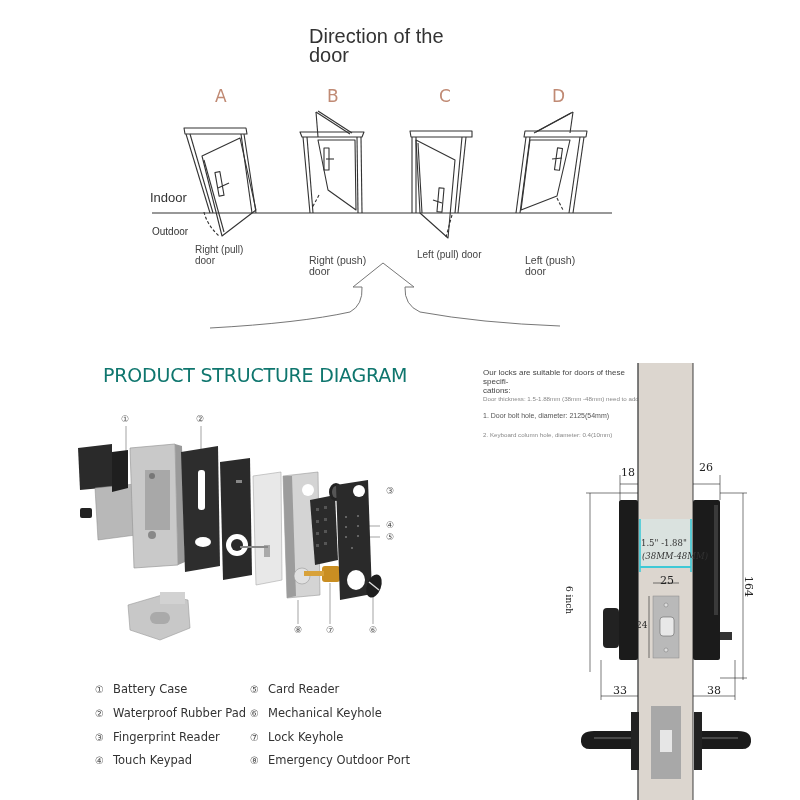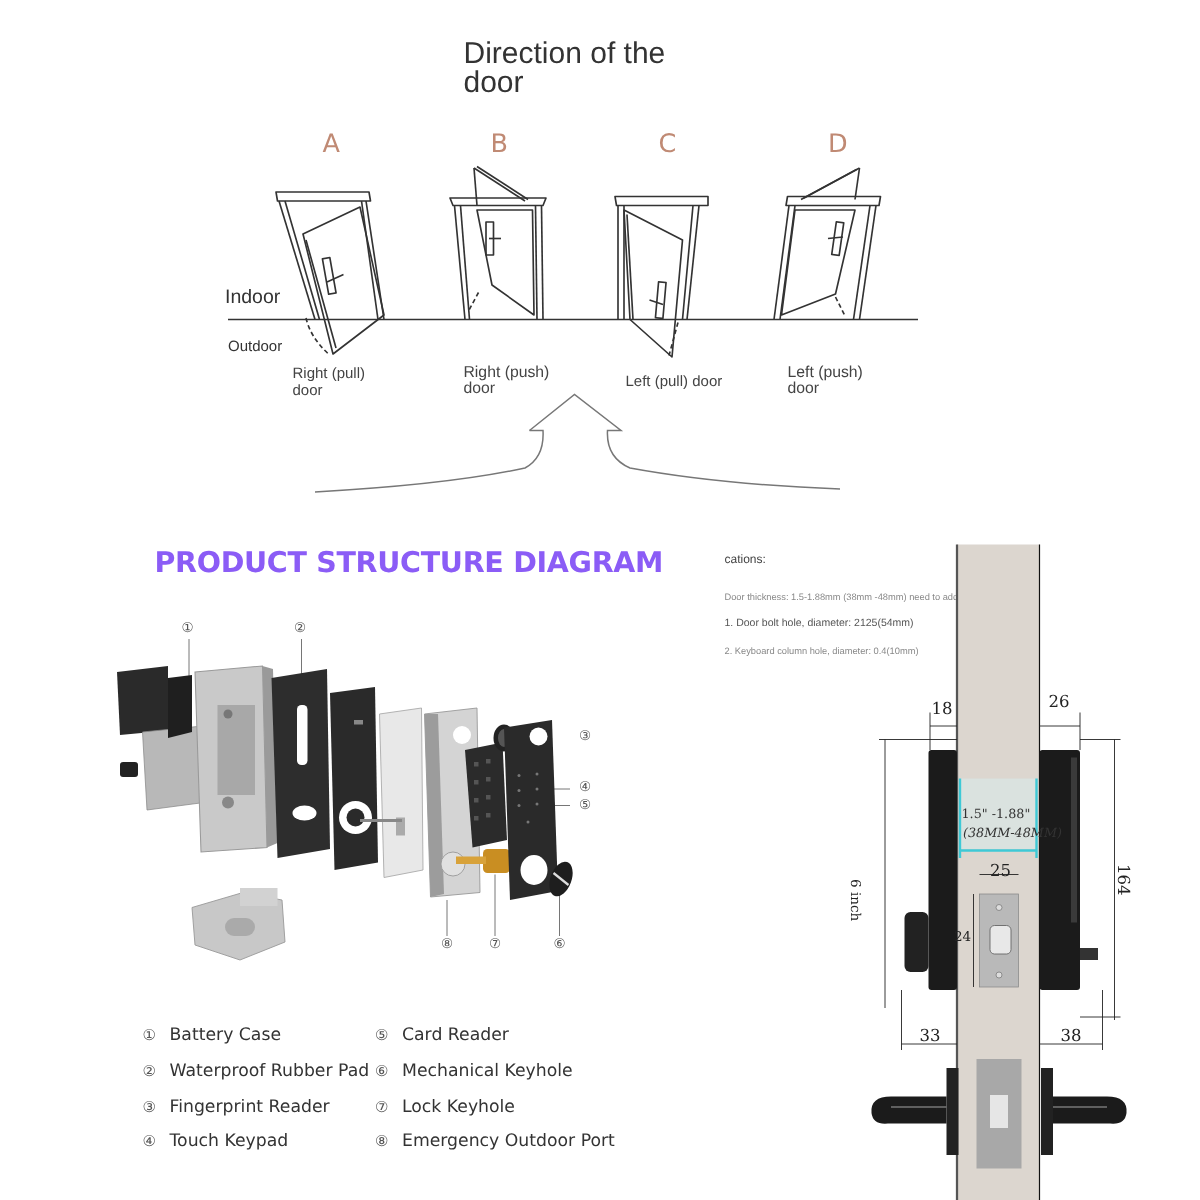--- a/index.html
+++ b/index.html
@@ -2,23 +2,23 @@
 <html><head>
   <meta charset="utf-8">
   <style>
     html, body { margin: 0; padding: 0; background: #ffffff; }
     body { width: 800px; height: 800px; position: relative; overflow: hidden; font-family: "Liberation Sans", "DejaVu Sans", sans-serif; color: #222; }
     .abs { position: absolute; }
     .dir-title { left: 309px; top: 27px; font-size: 20px; line-height: 19px; color: #333; }
     .letter { top: 86px; font-size: 17px; color: #c08a74; font-family: "DejaVu Sans", sans-serif; }
     .side-label { font-size: 12px; color: #333; }
     .door-caption { font-size: 10px; line-height: 11px; color: #444; }
-    .door-caption.big { font-size: 10.5px; }
+    .door-caption.big { font-size: 10.5px; margin-top: 12px; }
     svg.line-art { position: absolute; left: 0; top: 0; }
-    .ps-title { left: 103px; top: 364px; font-size: 19px; letter-spacing: -0.2px; color: #8b5cf6; font-family: "DejaVu Sans", sans-serif; font-weight: bold; }
+    .ps-title { left: 103px; top: 364px; font-size: 19px; letter-spacing: -0.2px; color: #0f766e; font-family: "DejaVu Sans", sans-serif; }
     .callout { font-size: 9px; color: #555; font-family: "DejaVu Sans", sans-serif; }
     .legend { font-size: 11.5px; color: #333; font-family: "DejaVu Sans", sans-serif; }
     .legend .num { display: inline-block; width: 18px; color: #555; font-size: 10px; }
     .spec-head { left: 483px; top: 368px; width: 160px; font-size: 8px; line-height: 9px; color: #444; }
     .spec-line { left: 483px; font-size: 6.2px; color: #888; white-space: nowrap; }
     .spec-line.dark { color: #555; font-size: 7px; }
     .dim { font-family: "DejaVu Serif", "Liberation Serif", serif; font-size: 11px; color: #222; }
     .dim-small { font-family: "DejaVu Serif", serif; font-size: 8.5px; color: #333; }
   </style>
 </head>
@@ -240,20 +240,21 @@
 <div class="abs legend" style="left:95px; top:682px;"><span class="num">①</span><span>Battery Case</span></div>
 <div class="abs legend" style="left:95px; top:706px;"><span class="num">②</span><span>Waterproof Rubber Pad</span></div>
 <div class="abs legend" style="left:95px; top:730px;"><span class="num">③</span><span>Fingerprint Reader</span></div>
 <div class="abs legend" style="left:95px; top:753px;"><span class="num">④</span><span>Touch Keypad</span></div>
 <div class="abs legend" style="left:250px; top:682px;"><span class="num">⑤</span><span>Card Reader</span></div>
 <div class="abs legend" style="left:250px; top:706px;"><span class="num">⑥</span><span>Mechanical Keyhole</span></div>
 <div class="abs legend" style="left:250px; top:730px;"><span class="num">⑦</span><span>Lock Keyhole</span></div>
 <div class="abs legend" style="left:250px; top:753px;"><span class="num">⑧</span><span>Emergency Outdoor Port</span></div>
 
 <div class="abs spec-head">
+  <div>Our locks are suitable for doors of these specifi-</div>
   <div>cations:</div>
 </div>
 <div class="abs spec-line" style="top:395px;">Door thickness: 1.5-1.88mm (38mm -48mm) need to add 2 holes</div>
 <div class="abs spec-line dark" style="top:412px;">1. Door bolt hole, diameter: 2125(54mm)</div>
 <div class="abs spec-line" style="top:431px;">2. Keyboard column hole, diameter: 0.4(10mm)</div>
 
 <svg class="line-art" width="800" height="800" style="pointer-events:none">
 
   <rect x="638" y="363" width="55" height="437" fill="#dcd6cf"></rect>
   <line x1="638" y1="363" x2="638" y2="800" stroke="#555" stroke-width="1.5"></line>

